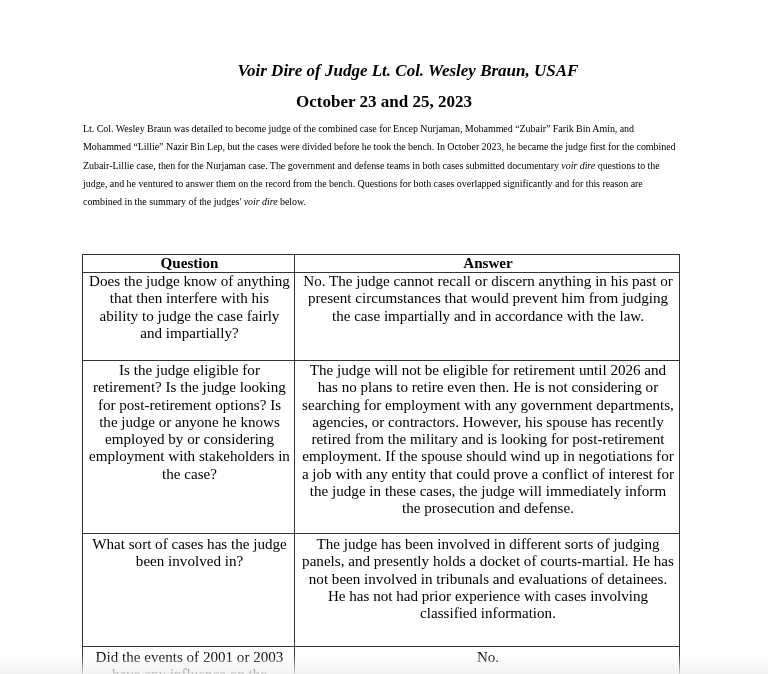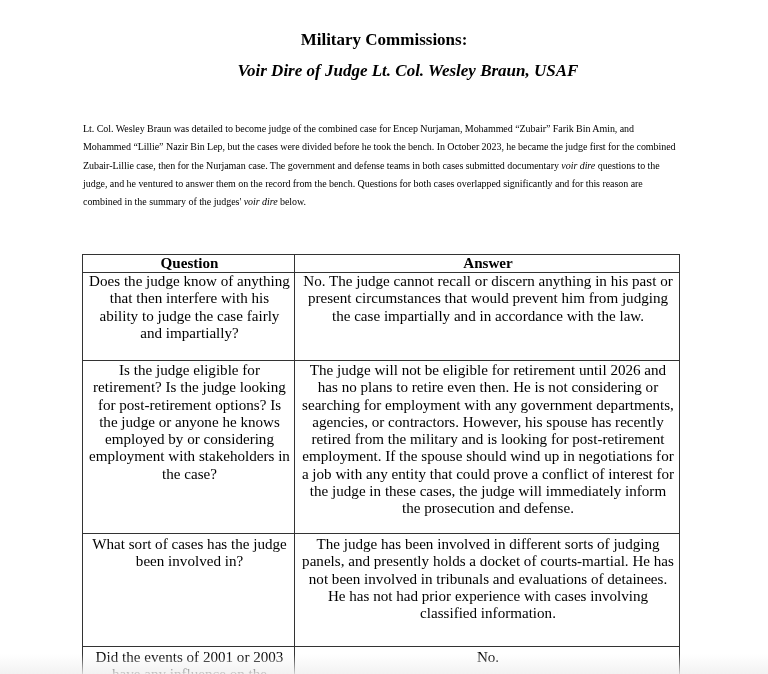--- a/index.html
+++ b/index.html
@@ -39,22 +39,22 @@
   tr.r4 td { height: 40px; padding-top: 2px; }
   .fade {
     position: absolute; left: 0; top: 654px; width: 768px; height: 20px;
     background: linear-gradient(to bottom, rgba(245,245,245,0) 0%, rgba(240,240,240,0.85) 100%);
   }
 </style>
 </head>
 <body>
 
 <div class="page">
-  <div class="title t1">Military Commissions:</div>
   <div class="title t2">Voir Dire of Judge Lt. Col. Wesley Braun, USAF</div>
+  <div class="title t3">October 23 and 25, 2023</div>
 
   <p class="intro" style="margin:0;"><span>Lt. Col. Wesley Braun was detailed to become judge of the combined case for Encep Nurjaman, Mohammed “Zubair” Farik Bin Amin, and Mohammed “Lillie” Nazir Bin Lep, but the cases were divided before he took the bench. In October 2023, he became the judge first for the combined Zubair-Lillie case, then for the Nurjaman case. The government and defense teams in both cases submitted documentary </span><i>voir dire</i><span> questions to the judge, and he ventured to answer them on the record from the bench. Questions for both cases overlapped significantly and for this reason are combined in the summary of the judges' </span><i>voir dire</i><span> below.</span></p>
 
   <table class="qa">
     <colgroup>
         <col class="c1">
         <col class="c2">
       </colgroup>
     <thead>
       <tr>

